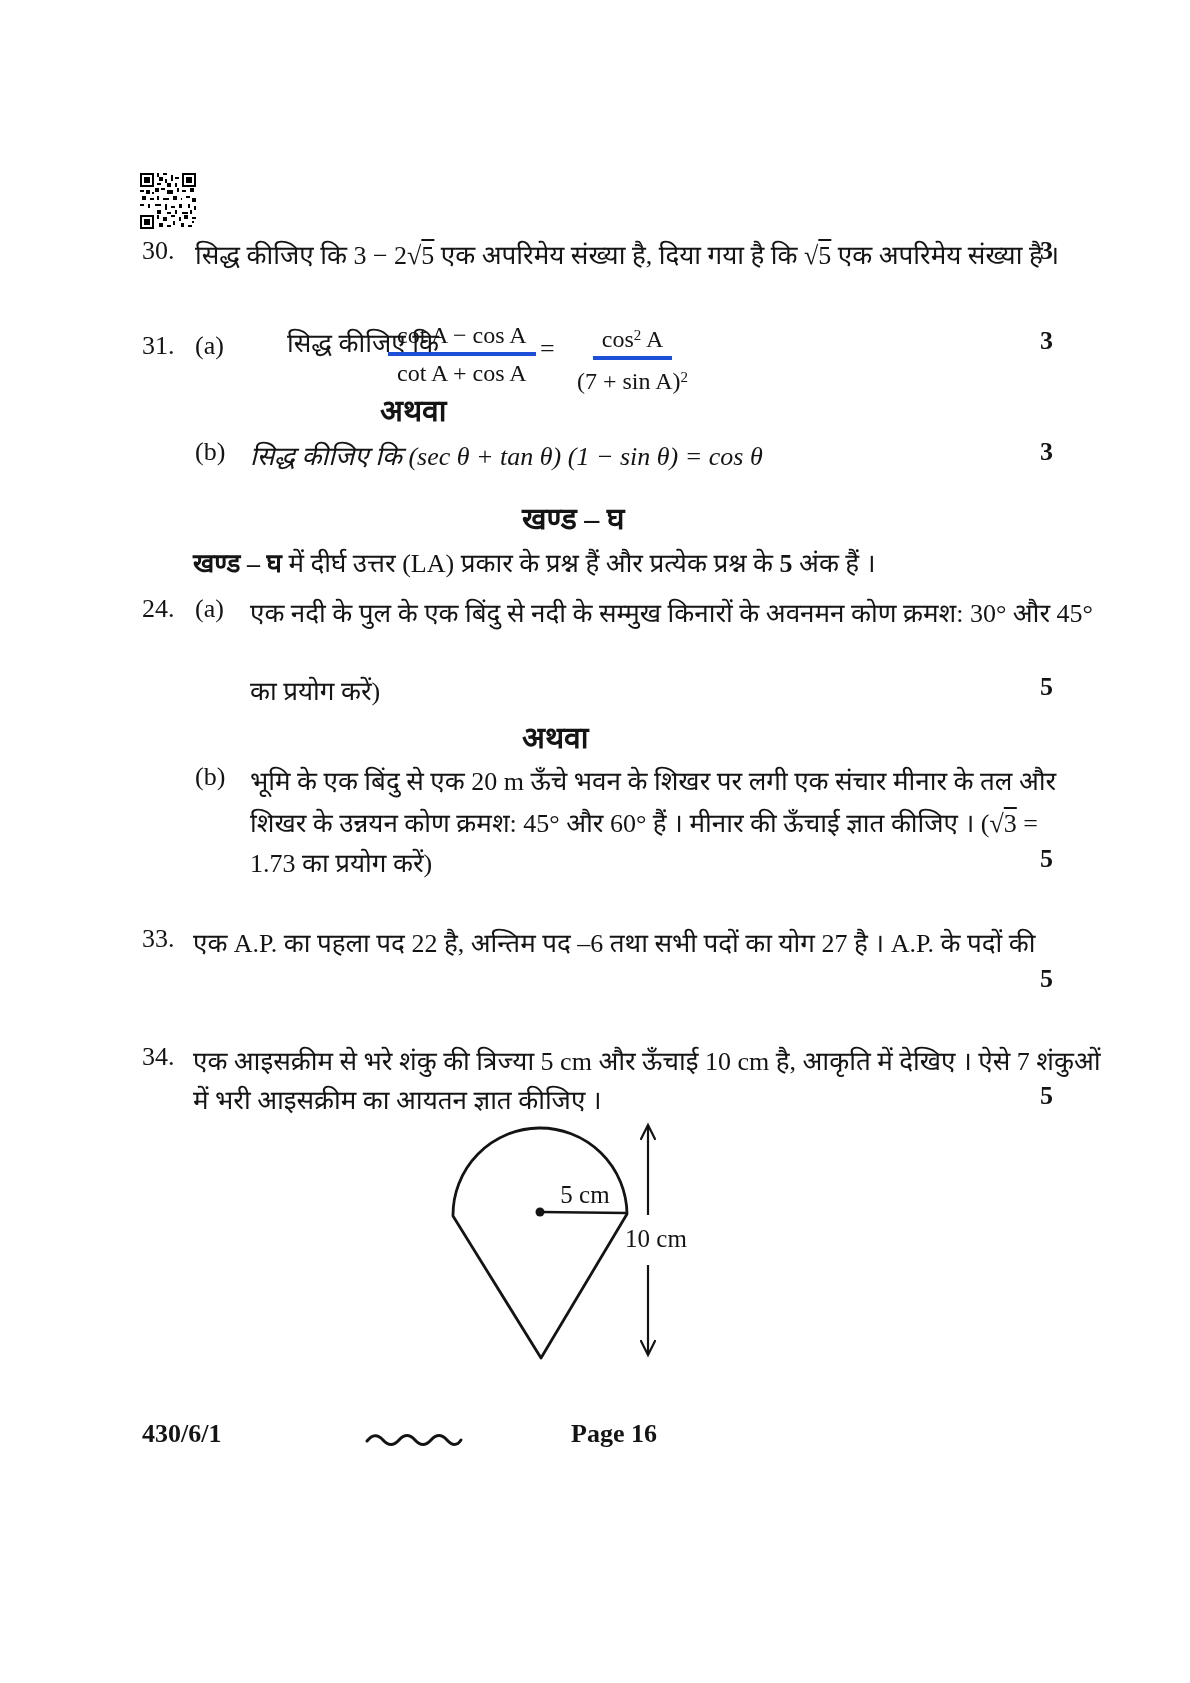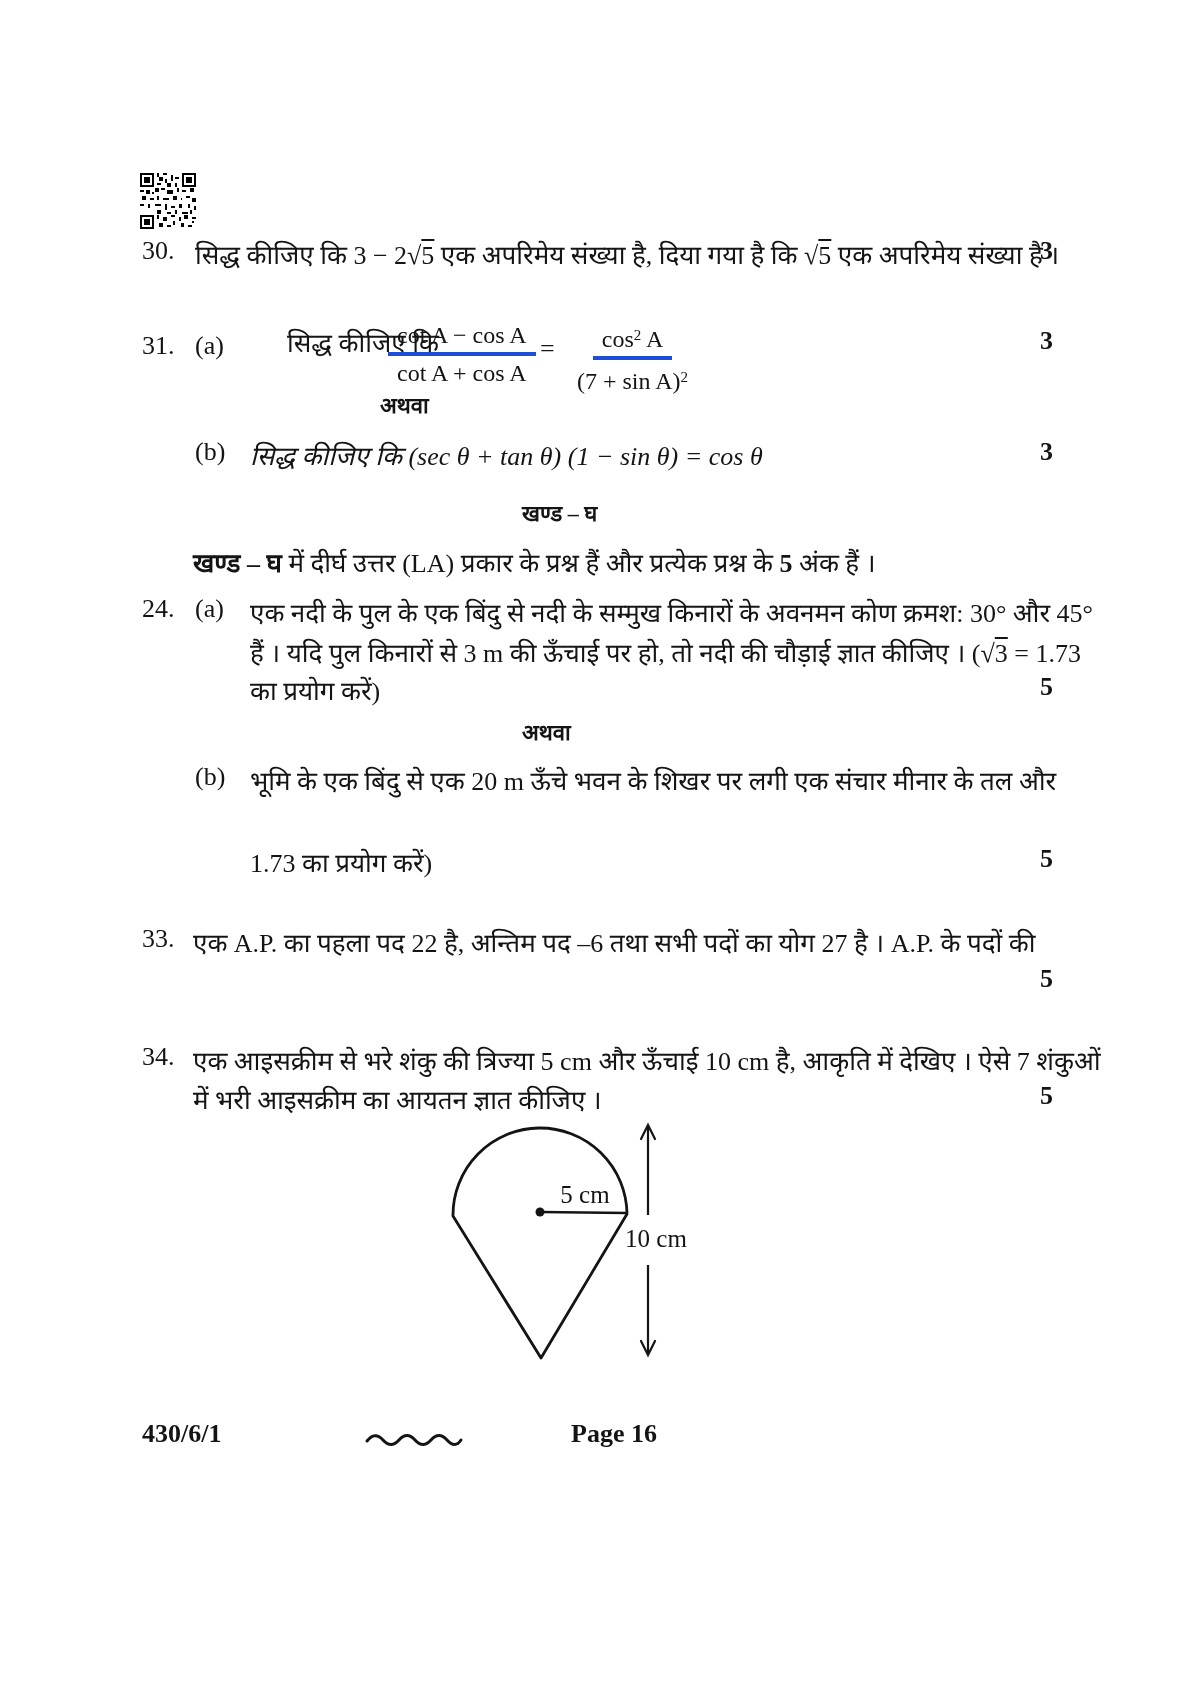--- a/index.html
+++ b/index.html
@@ -10,21 +10,21 @@
     background:#ffffff;
     font-family:"Liberation Serif","DejaVu Serif",serif;
     color:#141414;
     overflow:hidden;
   }
   .ln{position:absolute;white-space:nowrap;font-size:26px;line-height:40px;}
   .qnum{position:absolute;font-size:26px;}
   .sub{position:absolute;font-size:26px;}
   .marks{position:absolute;left:1040px;font-size:26px;font-weight:bold;}
   .bold{font-weight:bold;}
-  .center-word{position:absolute;font-size:22px;font-weight:bold;}
+  .center-word{position:absolute;font-size:30px;font-weight:bold;}
   .vinc{text-decoration:overline;}
   .frac{position:absolute;display:inline-flex;flex-direction:column;align-items:center;text-align:center;font-size:24px;}
   .frac .num{display:block;padding:0 9px 2px;border-bottom:4px solid #1d4ed8;line-height:30px;}
   .frac .den{display:block;padding:2px 9px 0;line-height:30px;}
   .frac sup{font-size:15px;vertical-align:7px;}
   .eq{position:absolute;font-size:26px;}
   .footer-item{position:absolute;font-size:26px;font-weight:bold;}
   svg{position:absolute;}
   svg text{font-family:"Liberation Serif","DejaVu Serif",serif;fill:#141414;}
 </style>
@@ -127,30 +127,30 @@
   <span class="marks" style="top:437px;">3</span>
 
   <span class="center-word" style="left:522px;top:497px;">खण्ड – घ</span>
   <div class="ln" style="left:193px;top:544px;">
     <span class="bold">खण्ड – घ</span><span> में दीर्घ उत्तर (LA) प्रकार के प्रश्न हैं और प्रत्येक प्रश्न के </span><span class="bold">5</span><span> अंक हैं ।</span>
   </div>
 
   <span class="qnum" style="left:142px;top:594px;">24.</span>
   <span class="sub" style="left:195px;top:594px;">(a)</span>
   <div class="ln" style="left:250px;top:594px;">एक नदी के पुल के एक बिंदु से नदी के सम्मुख किनारों के अवनमन कोण क्रमश: 30° और 45°</div>
-  <div class="ln" style="left:250px;top:634px;">
-    <span>हैं । यदि पुल किनारों से 3 m की ऊँचाई पर हो, तो नदी की चौड़ाई ज्ञात कीजिए । (</span><span><span>√</span><span class="vinc">3</span></span><span> = 1.73</span>
-  </div>
   <div class="ln" style="left:250px;top:672px;">का प्रयोग करें)</div>
   <span class="marks" style="top:672px;">5</span>
 
   <span class="center-word" style="left:522px;top:716px;">अथवा</span>
 
   <span class="sub" style="left:195px;top:762px;">(b)</span>
   <div class="ln" style="left:250px;top:762px;text-align:right;">भूमि के एक बिंदु से एक 20 m ऊँचे भवन के शिखर पर लगी एक संचार मीनार के तल और</div>
+  <div class="ln" style="left:250px;top:804px;">
+    <span>शिखर के उन्नयन कोण क्रमश:  45° और 60° हैं । मीनार की ऊँचाई ज्ञात कीजिए । (</span><span><span>√</span><span class="vinc">3</span></span><span> =</span>
+  </div>
   <div class="ln" style="left:250px;top:844px;">1.73 का प्रयोग करें)</div>
   <span class="marks" style="top:844px;">5</span>
 
   <span class="qnum" style="left:142px;top:924px;">33.</span>
   <div class="ln" style="left:193px;top:924px;">एक A.P. का पहला पद 22 है, अन्तिम पद –6 तथा सभी पदों का योग 27 है । A.P. के पदों की</div>
   <span class="marks" style="top:964px;">5</span>
 
   <span class="qnum" style="left:142px;top:1042px;">34.</span>
   <div class="ln" style="left:193px;top:1042px;">एक आइसक्रीम से भरे शंकु की त्रिज्या 5 cm और ऊँचाई 10 cm है, आकृति में देखिए । ऐसे 7 शंकुओं</div>
   <div class="ln" style="left:193px;top:1081px;">में भरी आइसक्रीम का आयतन ज्ञात कीजिए ।</div>

